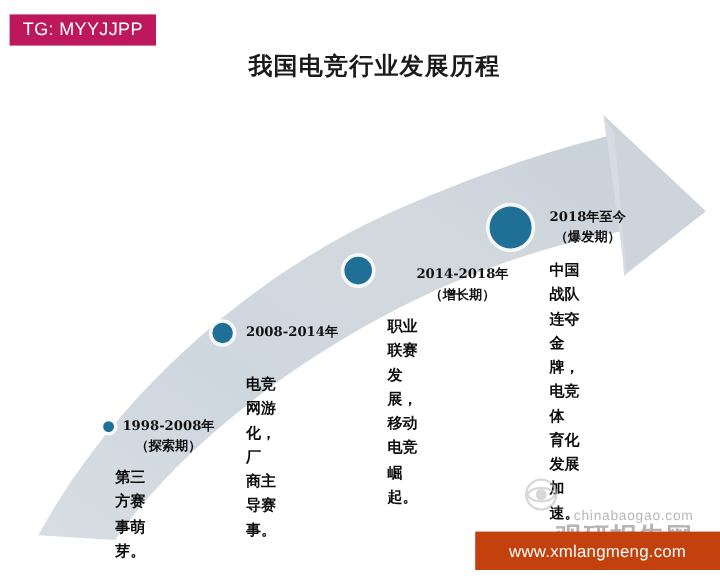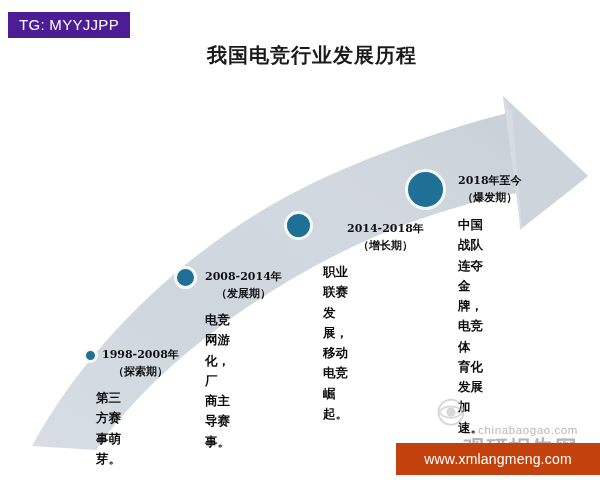--- a/index.html
+++ b/index.html
@@ -21,21 +21,21 @@
     width: 600px;
     height: 480px;
     background: #ffffff;
   }
 
   
   #tg-badge {
     position: absolute;
     left: 8px;
     top: 12px;
-    background: #4c1d95;
+    background: #be185d;
     color: #ffffff;
     font-family: "Liberation Sans", sans-serif;
     font-size: 15px;
     letter-spacing: 0.3px;
     padding: 5px 11px 6px 11px;
     line-height: 1;
     white-space: nowrap;
   }
 
   
@@ -201,21 +201,20 @@
     </div>
     <div class="node-text node-desc" style="left:96px; top:388px;">
       <div>第三方赛事萌芽。</div>
     </div>
   </div>
 
   <div class="milestone">
     <div class="node-dot" style="left:175px; top:267px; width:21px; height:21px;"></div>
     <div class="node-text node-period" style="left:205px; top:268px;">
       <span>2008-2014年</span>
-      <span class="line2">（发展期）</span>
     </div>
     <div class="node-text node-desc" style="left:205px; top:310px;">
       <div>电竞网游化，厂</div>
       <div>商主导赛事。</div>
     </div>
   </div>
 
   <div class="milestone">
     <div class="node-dot" style="left:285px; top:212px; width:27px; height:27px;"></div>
     <div class="node-text node-period" style="left:323px; top:220px;margin-left:24px;">

